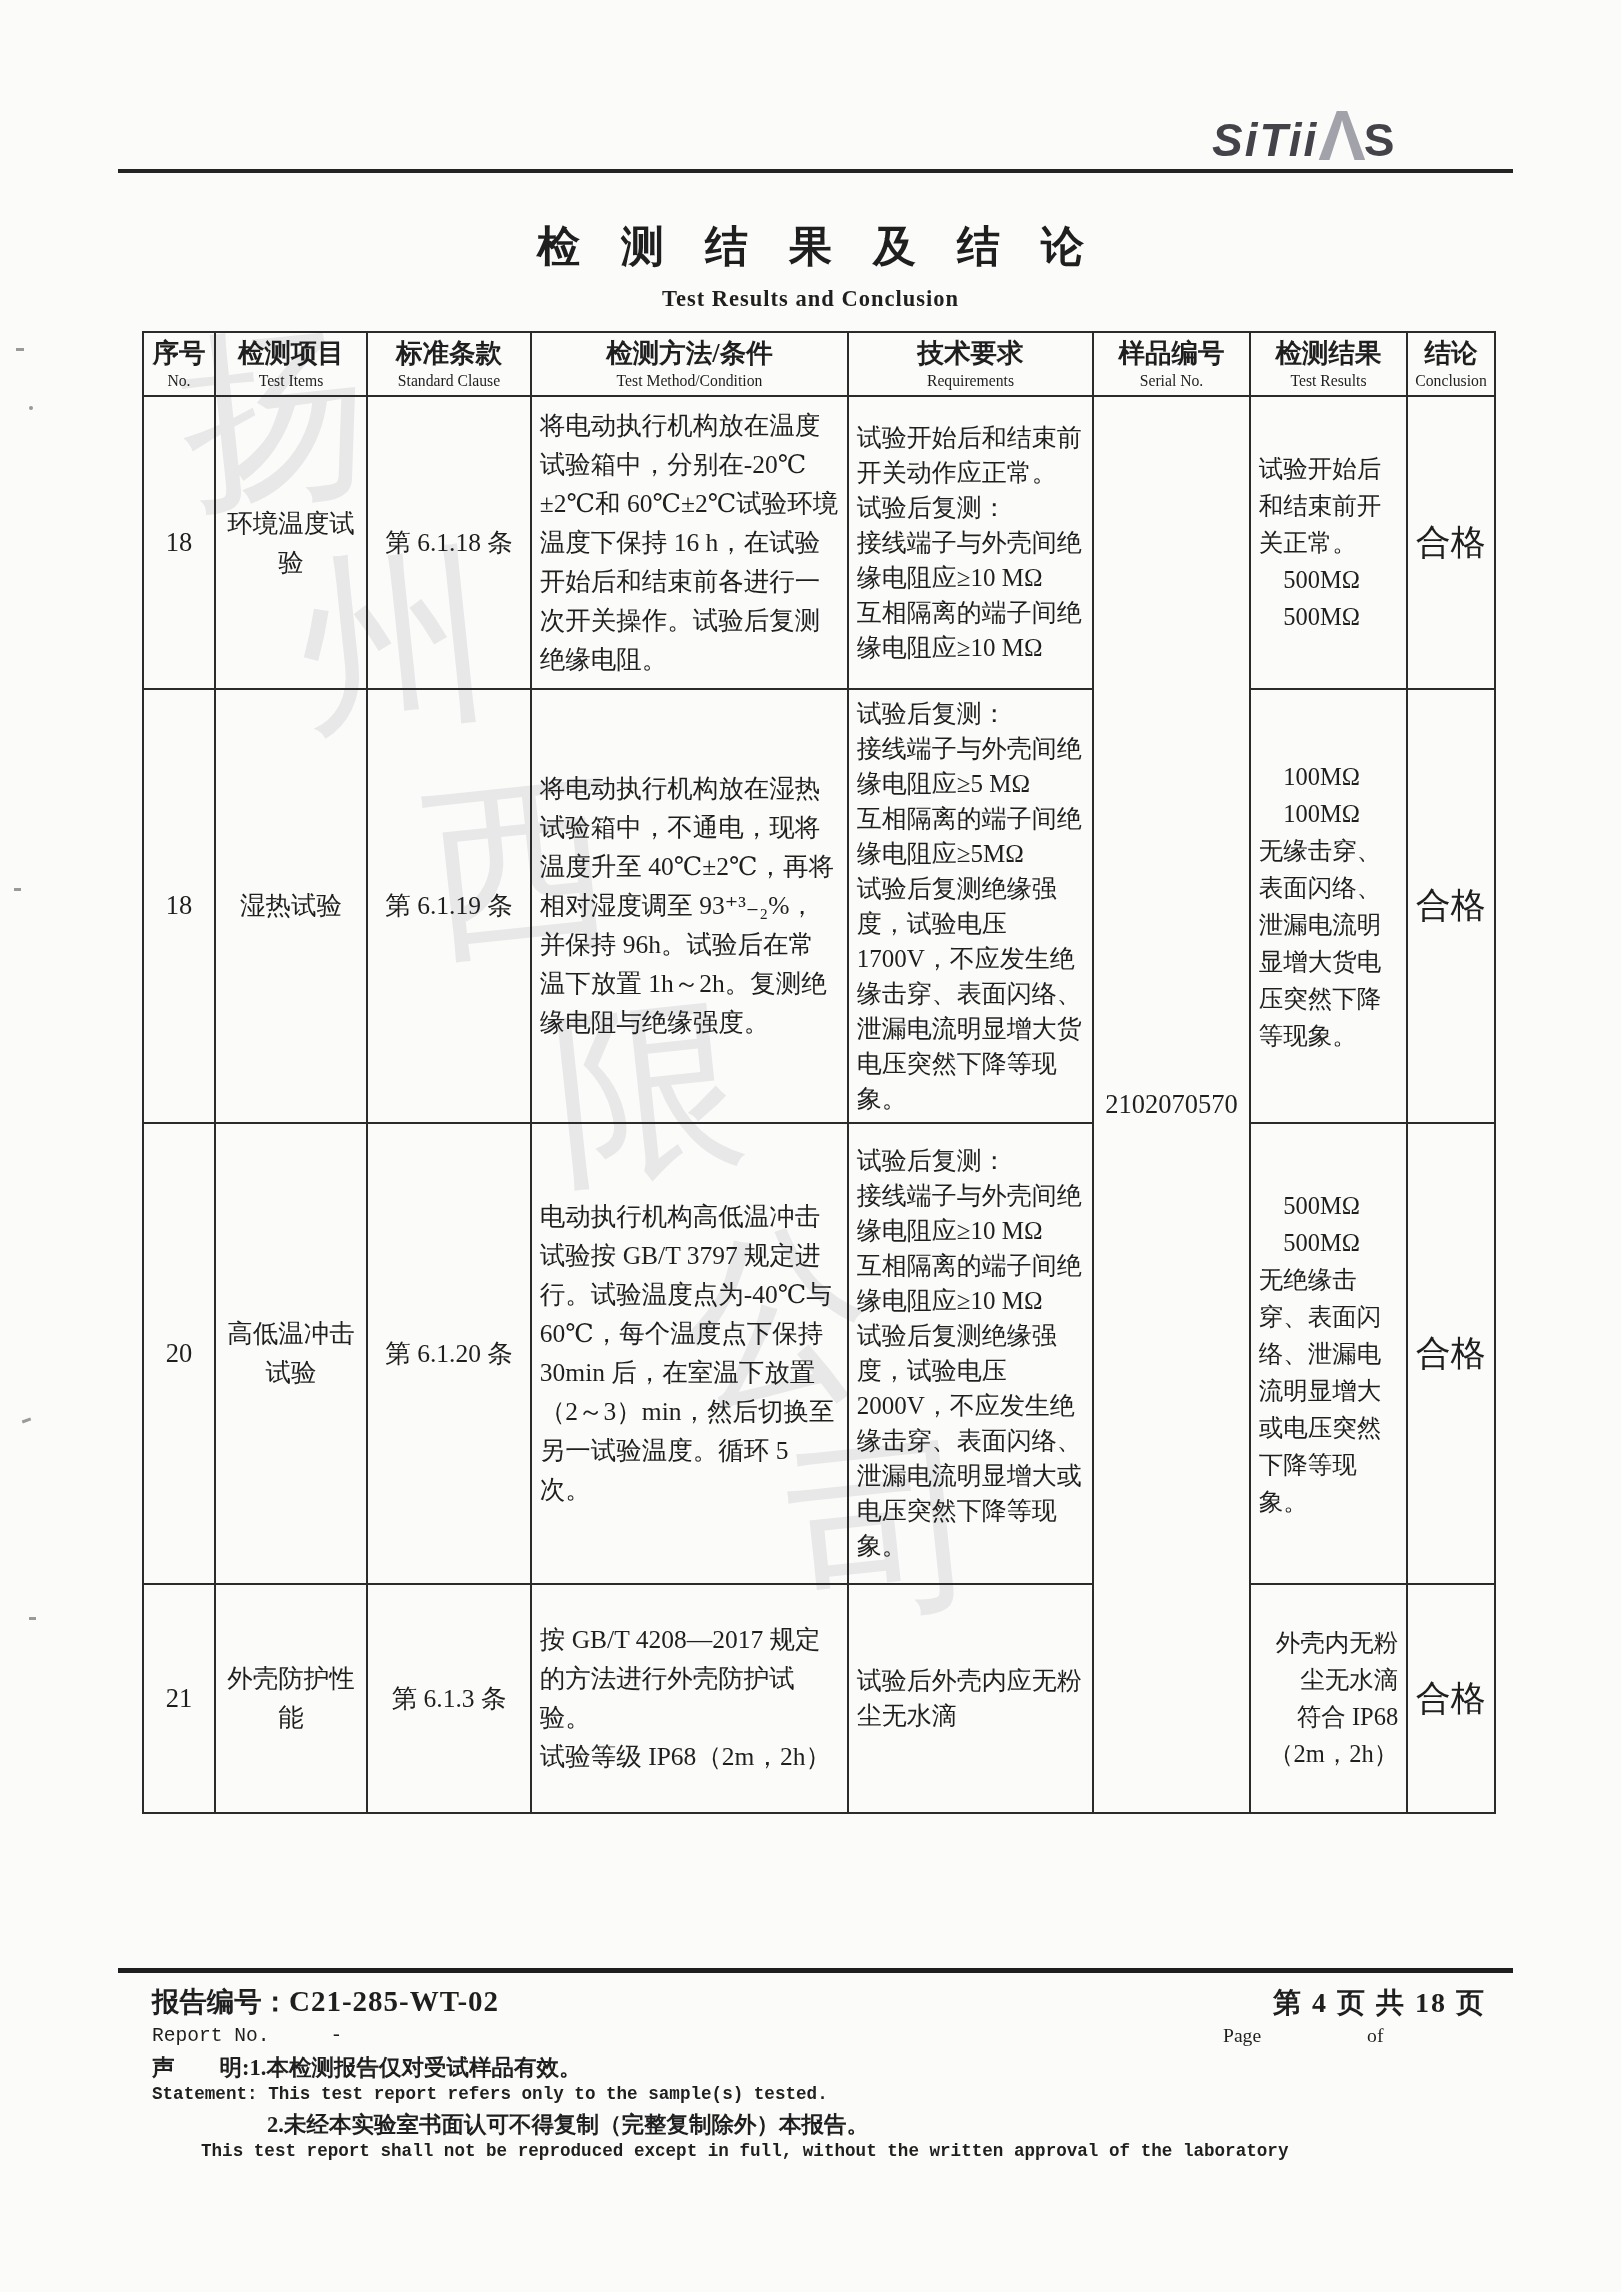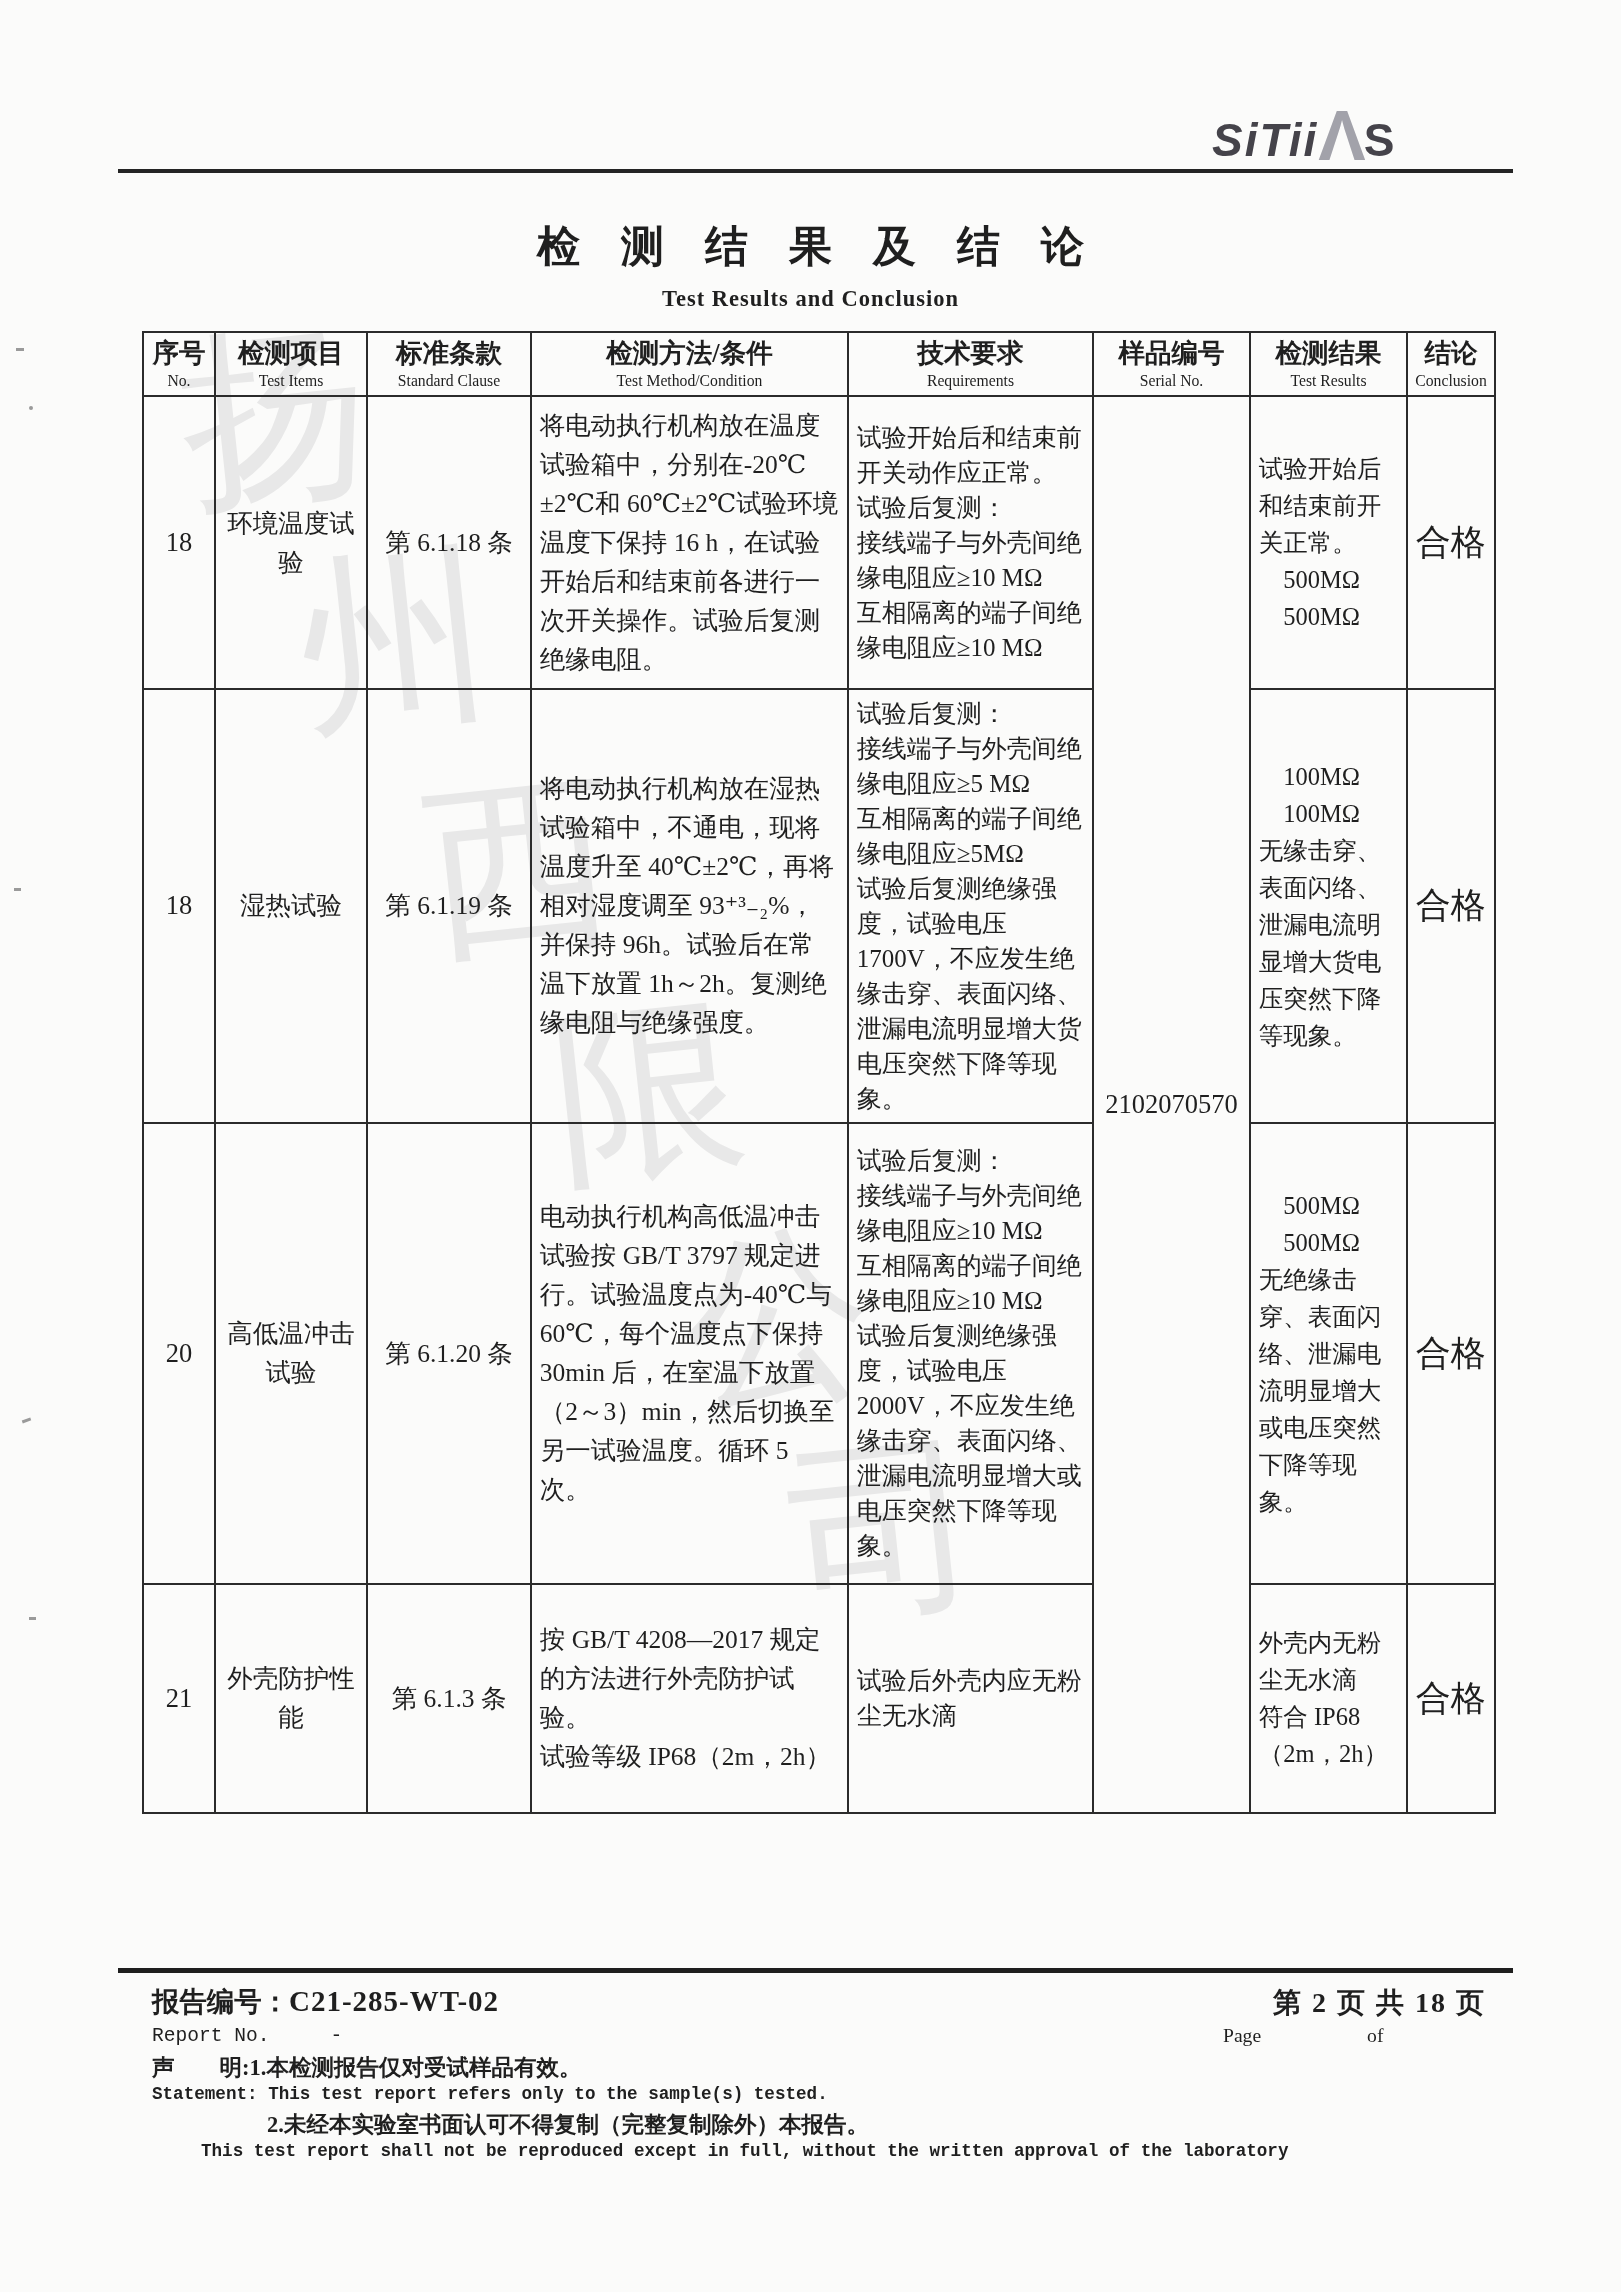--- a/index.html
+++ b/index.html
@@ -64,21 +64,21 @@
   th .hen{font-size:15.7px;font-weight:normal;line-height:21.6px;
           font-family:"Liberation Serif","DejaVu Serif",serif;}
   table.report th{text-align:center;padding:2px 2px;}
   .c-no{font-size:26.5px;text-align:center;}
   .c-item{font-size:25.5px;text-align:center;line-height:39px;white-space:pre-line;}
   .c-clause{font-size:25.5px;text-align:center;white-space:nowrap;padding:5.9px 2px;}
   .c-method{font-size:25.5px;text-align:left;line-height:39px;white-space:pre-line;padding:5.9px 11.8px;}
   .c-req{font-size:25px;text-align:left;line-height:35px;white-space:pre-line;padding:5.9px 5.9px 5.9px 9.8px;}
   .c-serial{font-size:26.5px;text-align:center;}
   .c-result{font-size:24.5px;text-align:left;line-height:37px;white-space:pre-line;padding:5.9px 7.8px;}
-  .c-result.center{text-align:left;margin-top:36px;}
+  .c-result.center{text-align:right;margin-top:36px;}
   .c-concl{font-size:35px;text-align:left;}
 
   
   .foot-rule{position:absolute;left:118px;top:1968px;width:1395px;height:4.9px;background:#1e1e1e;z-index:2;}
   .f-reportno{position:absolute;left:152px;top:1984px;font-size:27.4px;font-weight:bold;z-index:2;}
   .f-reportno .val{font-size:29px;letter-spacing:1px;}
   .f-pagezh{position:absolute;right:135px;top:1984px;font-size:28px;font-weight:600;letter-spacing:2px;z-index:2;}
   .f-reporten{position:absolute;left:152px;top:2025px;font-size:19.6px;
               font-family:"Liberation Mono","DejaVu Sans Mono",monospace;z-index:2;}
   .f-reporten .dash{margin-left:61px;}
@@ -229,21 +229,21 @@
       <td class="c-concl">合格</td>
     </tr>
   </tbody>
     </table>
 
   <div class="foot-rule"></div>
 
   <div class="f-reportno">
     <span>报告编号：</span><span class="val">C21-285-WT-02</span>
   </div>
-  <div class="f-pagezh">第 2 页 共 18 页</div>
+  <div class="f-pagezh">第 4 页 共 18 页</div>
 
   <div class="f-reporten">
     <span>Report No.</span><span class="dash">-</span>
   </div>
   <div class="f-pageen">
     <span>Page</span><span class="of">of</span>
   </div>
 
   <div class="f-stzh1">
     <span>声　　明:</span><span>1.本检测报告仅对受试样品有效。</span>

